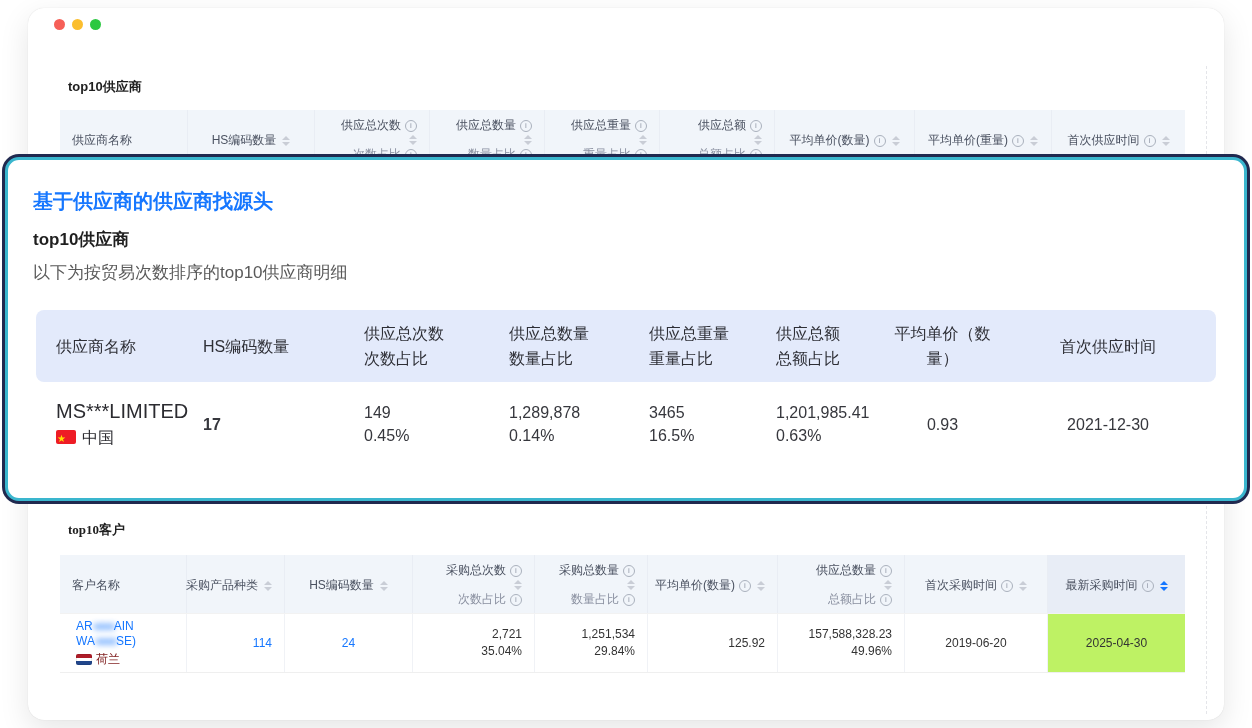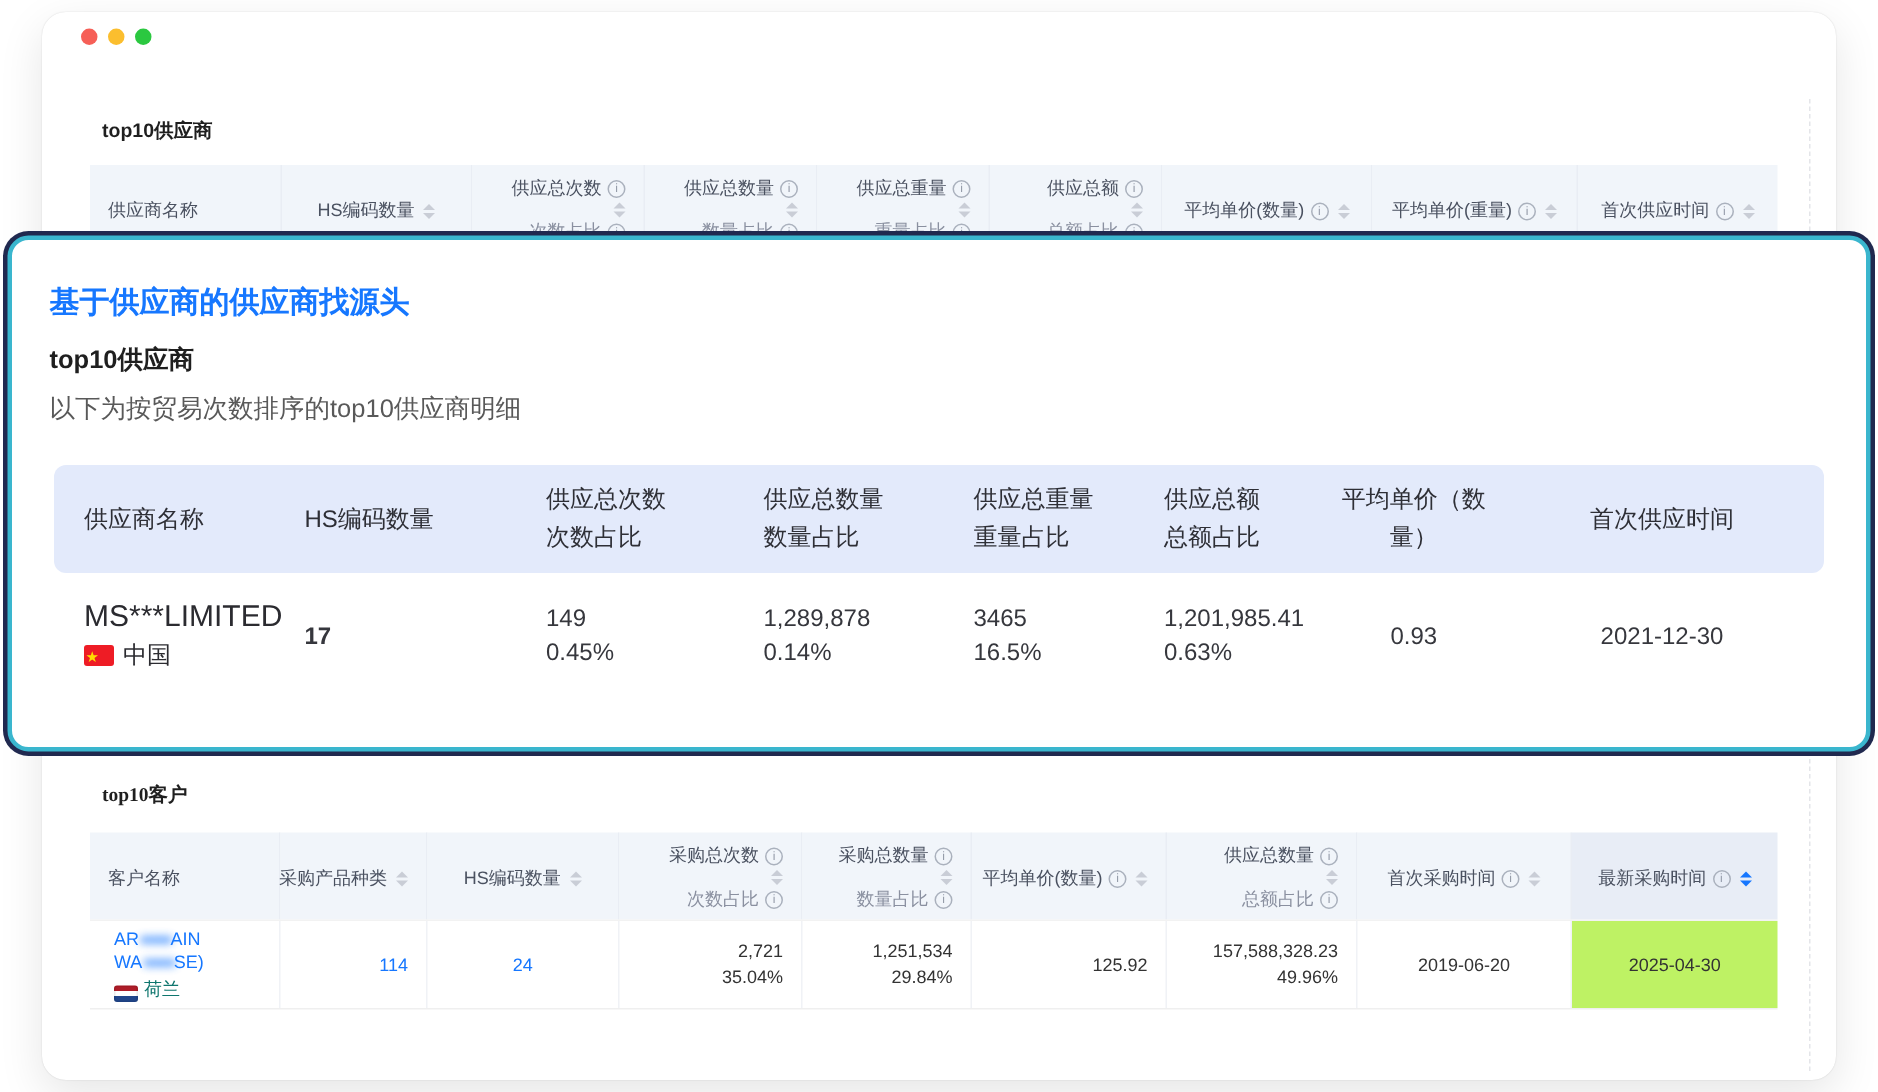--- a/index.html
+++ b/index.html
@@ -28,21 +28,21 @@
   .hline.mid{flex:1;}
   .td{box-sizing:border-box;border-right:1px solid #f0f2f6;display:flex;flex-direction:column;
       justify-content:center;font-size:12px;color:#333;padding:8px 12px;line-height:17px;height:58px;}
   .td:last-child{border-right:none;}
   .td-hl{background:#bef264;}
   .td.al-right{text-align:right;}
   .td.al-center{text-align:center;}
   .link{color:#1677ff;}
   .cust-name-line{line-height:15px;white-space:nowrap;}
   .blurseg{filter:blur(3px);opacity:.8;letter-spacing:-2px;}
-  .flagrow{display:flex;align-items:flex-end;gap:4px;margin-top:2px;color:#0f766e;}
+  .flagrow{display:flex;align-items:center;gap:4px;margin-top:2px;color:#7f1d1d;}
   
   .info{display:inline-block;box-sizing:border-box;width:12px;height:12px;border:1px solid #aab1bd;
         border-radius:50%;font-size:8px;line-height:10px;text-align:center;color:#9299a7;
         margin-left:4px;font-style:normal;flex:none;}
   .caret{display:inline-flex;flex-direction:column;gap:2px;margin-left:6px;flex:none;}
   .caret i{display:block;width:0;height:0;border-left:4px solid transparent;border-right:4px solid transparent;}
   .caret .up{border-bottom:4px solid #c9cdd6;}
   .caret .dn{border-top:4px solid #c9cdd6;}
   .caret.act .up{border-bottom-color:#1677ff;}
   .caret.act .dn{border-top-color:#1677ff;}

